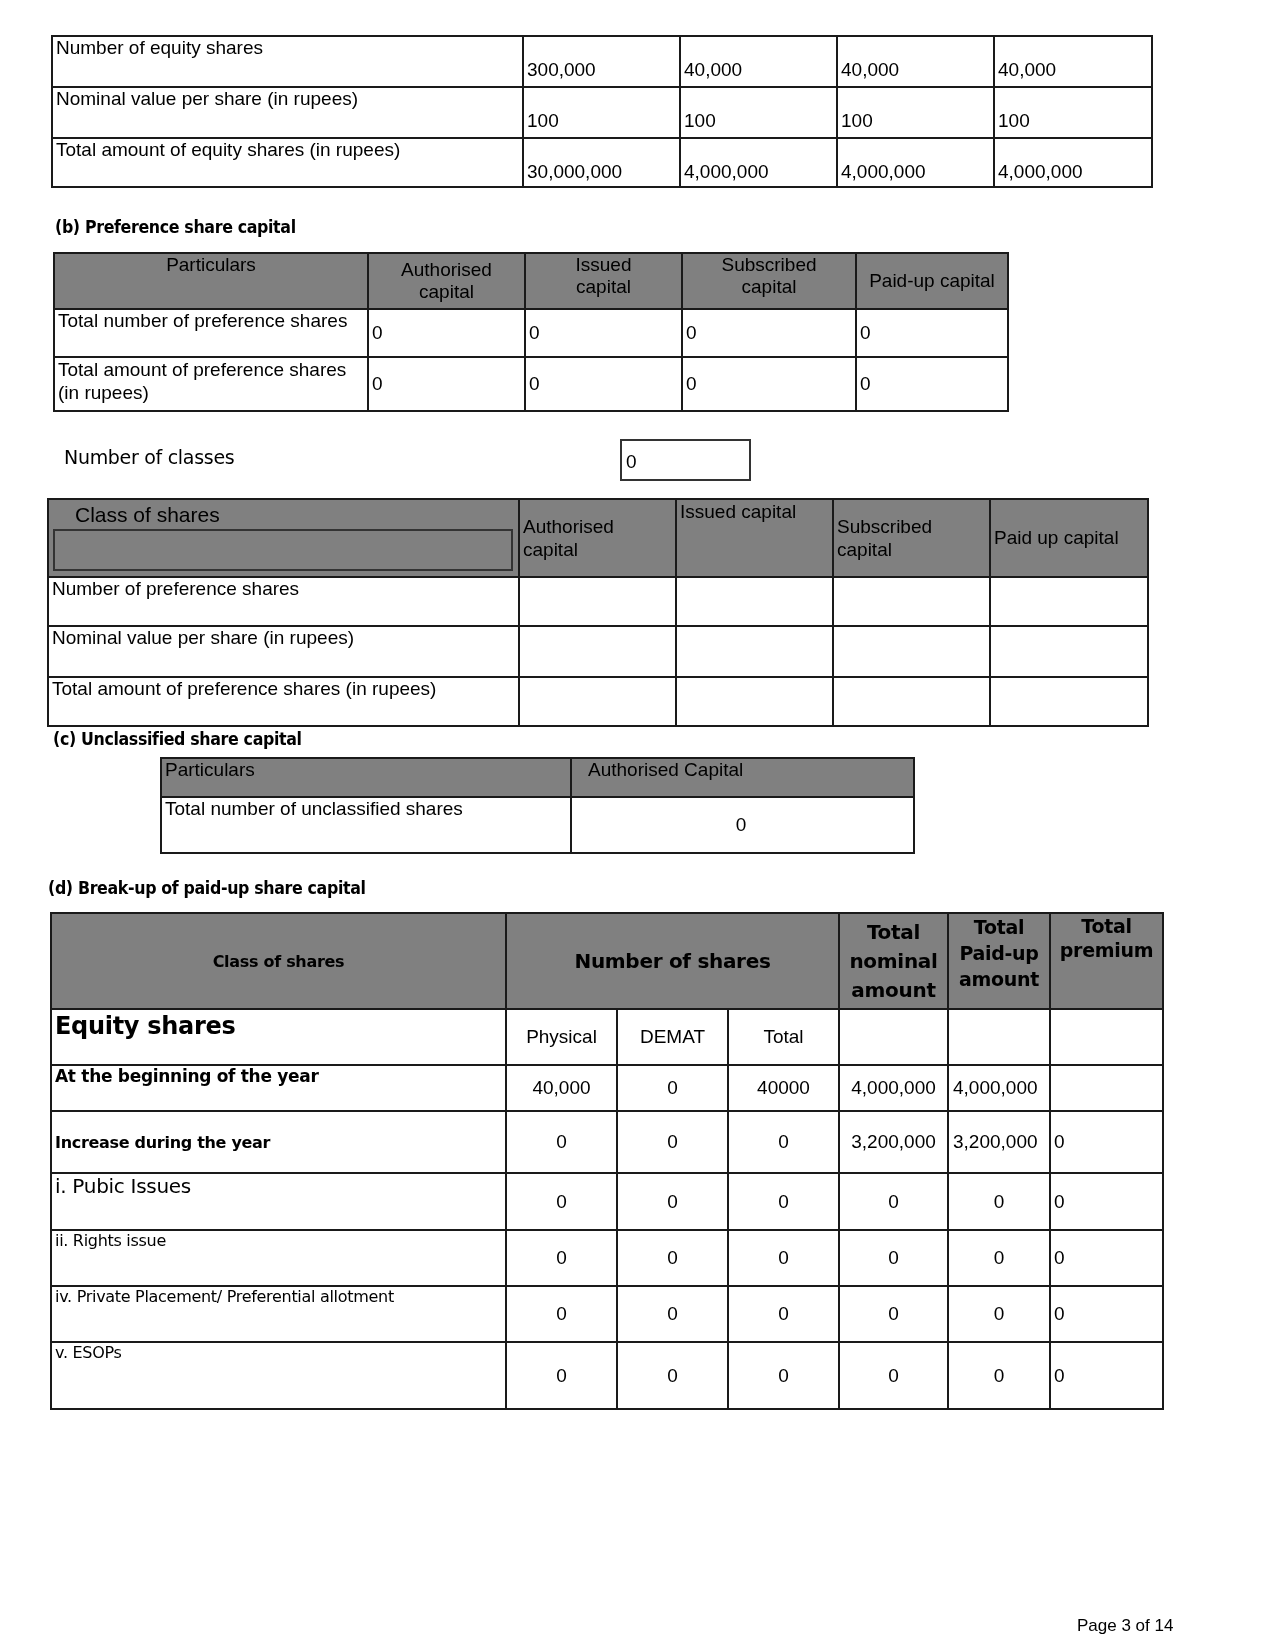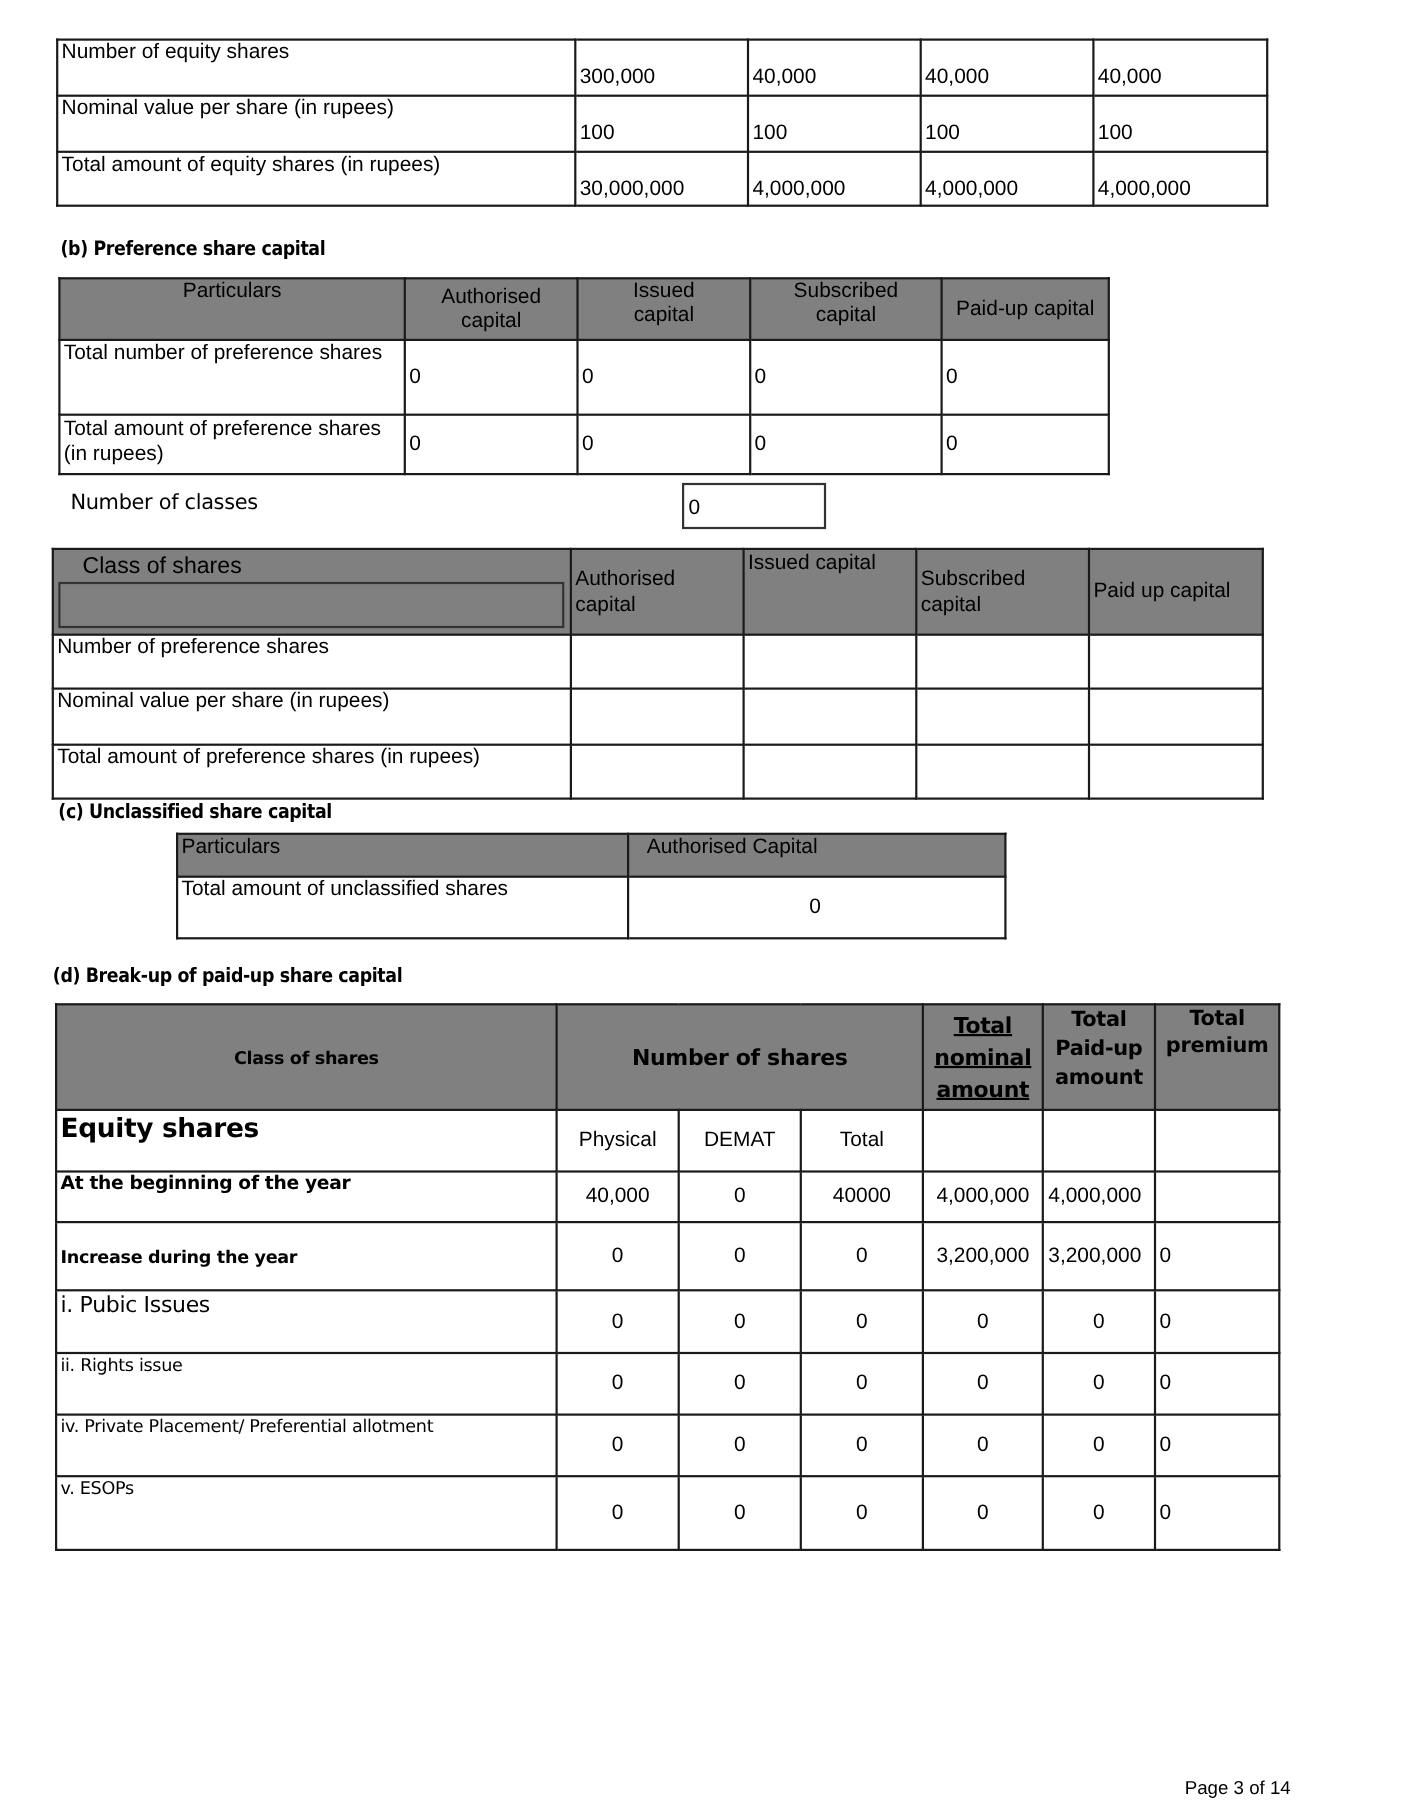--- a/index.html
+++ b/index.html
@@ -65,21 +65,21 @@
       <col style="width:152px">
     </colgroup>
   <tbody>
       <tr class="hdr" style="height:56px">
     <td class="c">Particulars</td>
     <td class="c vm" style="padding:0 20px;">Authorised capital</td>
     <td class="c" style="padding:0 30px;">Issued capital</td>
     <td class="c" style="padding:0 30px;">Subscribed capital</td>
     <td class="c vm">Paid-up capital</td>
   </tr>
-  <tr style="height:68px">
+  <tr style="height:48px">
     <td>Total number of preference shares</td>
     <td class="vm">0</td>
     <td class="vm">0</td>
     <td class="vm">0</td>
     <td class="vm">0</td>
   </tr>
   <tr style="height:54px">
     <td style="line-height:23px;">Total amount of preference shares (in rupees)</td>
     <td class="vm">0</td>
     <td class="vm">0</td>
@@ -141,21 +141,21 @@
   <colgroup>
       <col style="width:410px">
       <col style="width:343px">
     </colgroup>
   <tbody>
       <tr class="hdr" style="height:39px">
     <td>Particulars</td>
     <td style="padding-left:16px;">Authorised Capital</td>
   </tr>
   <tr style="height:56px">
-    <td>Total amount of unclassified shares</td>
+    <td>Total number of unclassified shares</td>
     <td class="c vm" style="padding-left:0;">0</td>
   </tr>
 </tbody>
   </table>
 
 <div class="abs sec-title" style="left:48px; top:877px;">(d) Break-up of paid-up share capital</div>
 
 <table style="left:50px; top:912px; width:1112px;">
   <colgroup>
     <col style="width:455px">
@@ -163,21 +163,21 @@
       <col style="width:111px">
       <col style="width:111px">
     <col style="width:109px">
       <col style="width:102px">
       <col style="width:113px">
   </colgroup>
   <tbody>
       <tr class="hdr" style="height:96px">
     <td class="c vm cal" style="font-weight:bold; font-size:16px;">Class of shares</td>
     <td colspan="3" class="c vm cal" style="font-weight:bold; font-size:20px;">Number of shares</td>
-    <td class="c vm cal" style="font-weight:bold; font-size:20px; line-height:29px;text-decoration:underline;">Total nominal amount</td>
+    <td class="c vm cal" style="font-weight:bold; font-size:20px; line-height:29px;">Total nominal amount</td>
     <td class="c cal" style="font-weight:bold; font-size:19px; line-height:26px; padding-top:0;">Total Paid-up amount</td>
     <td class="c cal" style="font-weight:bold; font-size:19px; line-height:24px;">Total premium</td>
   </tr>
   <tr style="height:56px">
     <td class="cal" style="font-weight:bold; font-size:24px; padding-top:2px;">Equity shares</td>
     <td class="c vm">Physical</td>
     <td class="c vm">DEMAT</td>
     <td class="c vm">Total</td>
     <td></td>
     <td></td>

